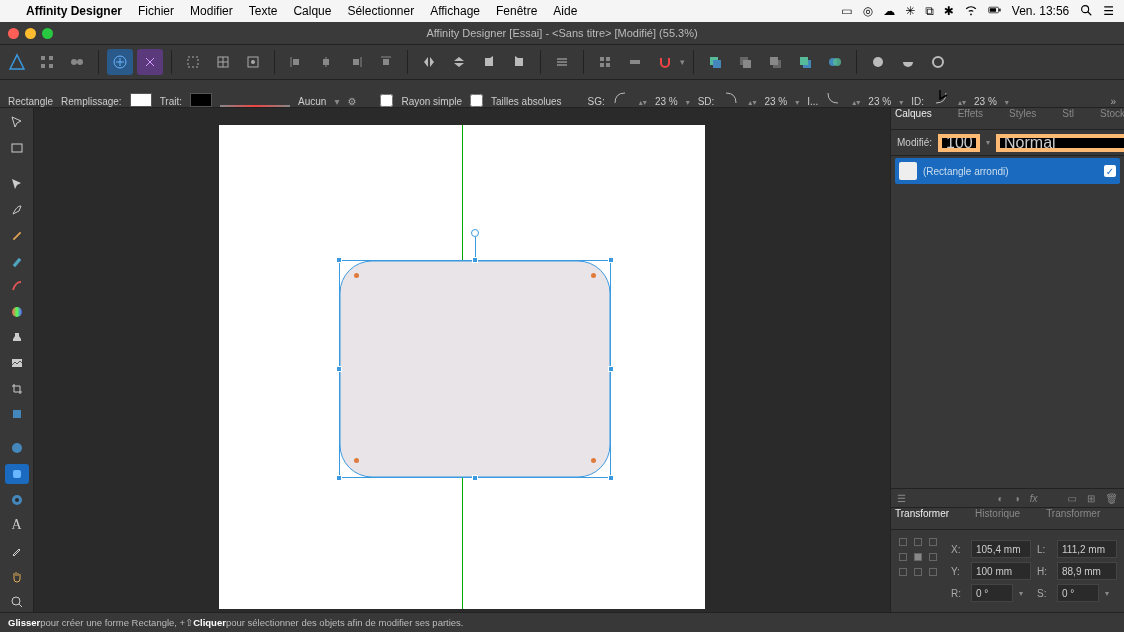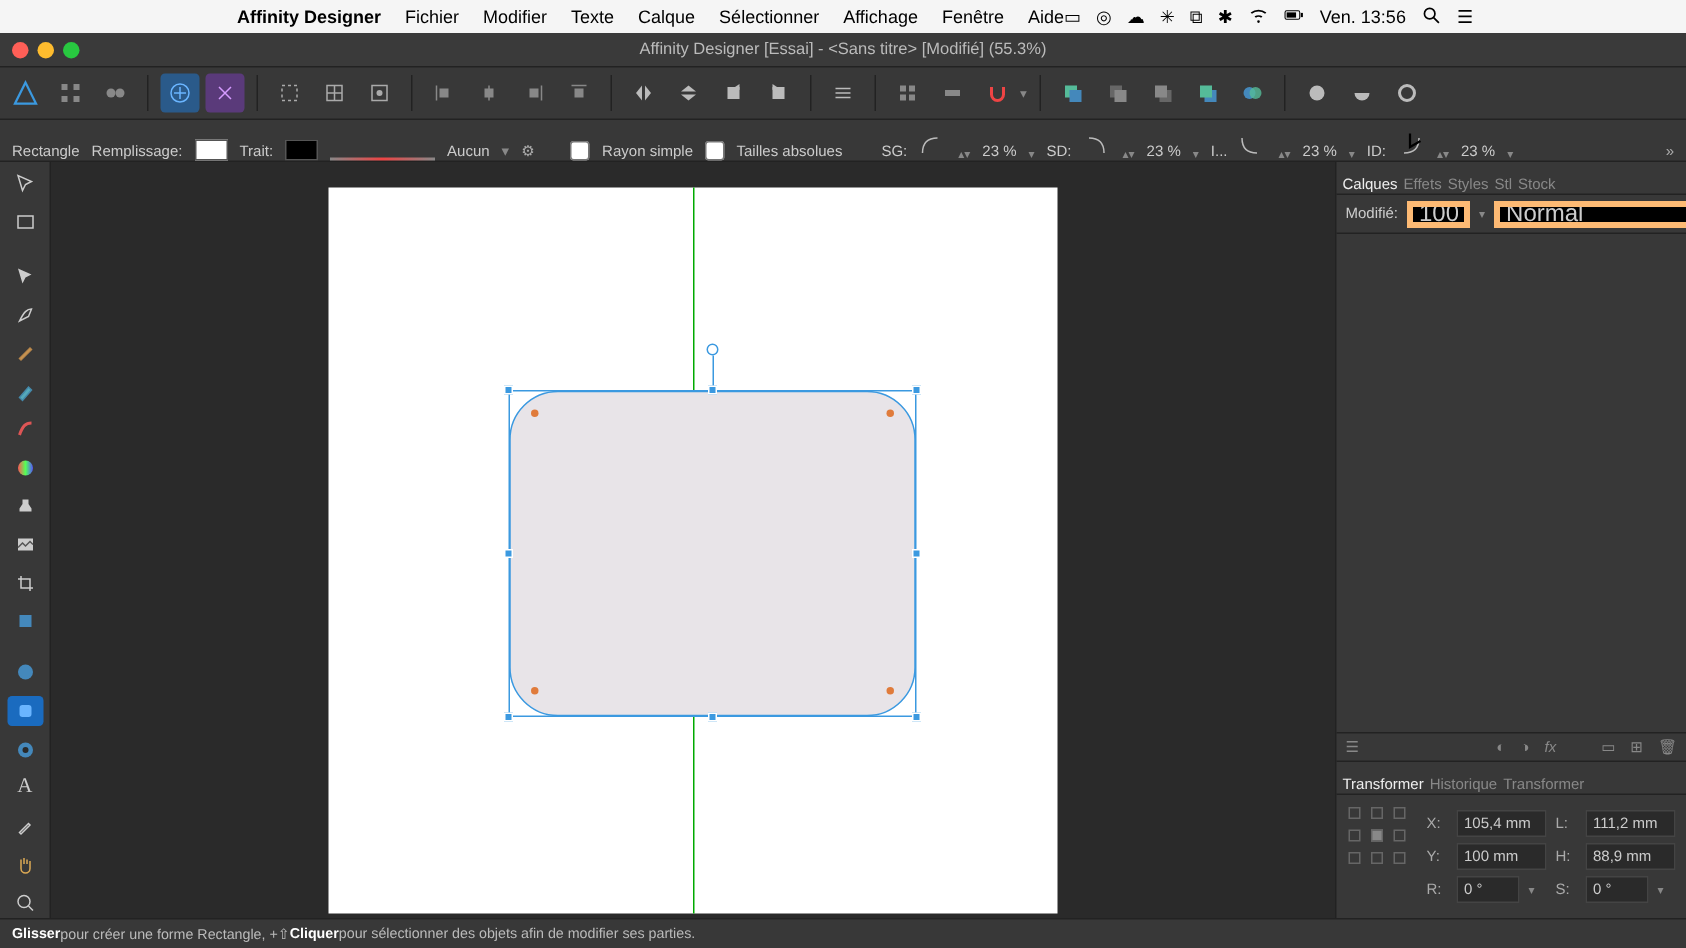--- a/index.html
+++ b/index.html
@@ -1,17 +1,17 @@
 <!DOCTYPE html>
 <html><head>
 <meta charset="utf-8">
 <style>
 *{margin:0;padding:0;box-sizing:border-box;font-family:-apple-system,BlinkMacSystemFont,"Segoe UI",Helvetica,Arial,sans-serif;user-select:none}
 body{width:1124px;height:632px;background:#2a2a2a;overflow:hidden;color:#ccc;position:relative}
-.menubar{height:22px;background:#f5f5f5;display:flex;align-items:center;padding:0 10px;font-size:12px;color:#000;justify-content:center}
+.menubar{height:22px;background:#f5f5f5;display:flex;align-items:center;padding:0 10px;font-size:12px;color:#000;justify-content:space-between}
 .menubar-left{display:flex;align-items:center;gap:16px}
 .menubar-left .app{font-weight:700}
 .menubar-right{display:flex;align-items:center;gap:10px;font-size:12px}
 .menubar-right svg{width:14px;height:14px}
 .titlebar{height:22px;background:#3a3a3a;display:flex;align-items:center;padding:0 8px;font-size:11px;color:#bbb;position:relative}
 .traffic{display:flex;gap:6px}
 .traffic div{width:11px;height:11px;border-radius:50%}
 .titlebar-title{position:absolute;left:50%;transform:translateX(-50%)}
 .toolbar1{height:36px;background:#383838;border-top:1px solid #222;border-bottom:1px solid #222;display:flex;align-items:center;padding:0 4px;gap:4px}
 .tb-sep{width:1px;height:24px;background:#222;margin:0 4px}
@@ -22,21 +22,21 @@
 .canvas{position:absolute;left:185px;top:17px;width:486px;height:484px;background:#fff}
 .guide{position:absolute;top:0;bottom:0;width:1px;background:#0a0}
 .selbox{position:absolute;border:1px solid #3b99e0}
 .handle{position:absolute;width:6px;height:6px;background:#3b99e0;border:1px solid #fff}
 .rothandle{position:absolute;width:8px;height:8px;border:1.5px solid #3b99e0;border-radius:50%;background:#fff}
 .cornerdot{position:absolute;width:5px;height:5px;background:#e07b3b;border-radius:50%}
 .toolbox{position:absolute;top:108px;left:0;width:34px;bottom:20px;background:#383838;border-right:1px solid #222;display:flex;flex-direction:column;align-items:center;padding-top:4px;gap:5px}
 .tool{width:24px;height:22px;display:flex;align-items:center;justify-content:center;border-radius:3px}
 .tool.sel{background:#1a6bbf}
 .rpanel{position:absolute;top:108px;right:0;width:234px;bottom:20px;background:#383838;border-left:1px solid #222;display:flex;flex-direction:column;font-size:10px}
-.tabrow{display:flex;height:22px;border-bottom:1px solid #222;align-items:flex-end;padding:0 4px;gap:4px;color:#888}
+.tabrow{display:flex;height:22px;border-bottom:1px solid #222;align-items:flex-start;padding:0 4px;gap:26px;color:#888}
 .tabrow span.active{color:#eee;font-weight:500}
 .oprow{height:26px;display:flex;align-items:center;padding:0 6px;gap:6px;border-bottom:1px solid #222}
 .oprow input,.oprow select{background:#000000;border:4px solid #fdba74;color:#ccc;font-size:16px;height:18px;padding:0 4px}
 .layer{height:26px;background:#1a6bbf;margin:2px 4px;display:flex;align-items:center;padding:0 4px;gap:6px;border-radius:2px}
 .layer-thumb{width:18px;height:18px;background:#eee;border-radius:2px}
 .layer-chk{width:12px;height:12px;background:#fff;color:#1a6bbf;font-size:10px;display:flex;align-items:center;justify-content:center;margin-left:auto;border-radius:2px}
 .midtabs{height:20px;border-top:1px solid #222;border-bottom:1px solid #222;display:flex;align-items:center;justify-content:flex-end;gap:10px;padding:0 6px;color:#888}
 .statusbar{position:absolute;bottom:0;left:0;right:0;height:20px;background:#383838;border-top:1px solid #222;font-size:9.5px;color:#bbb;display:flex;align-items:center;padding:0 8px;white-space:nowrap;overflow:hidden}
 .statusbar b{color:#fff;font-weight:700}
 .anchor{display:grid;grid-template-columns:repeat(3,10px);grid-template-rows:repeat(3,10px);gap:5px}
@@ -466,20 +466,25 @@
     <span>Stl</span>
     <span>Stock</span>
   </div>
   <div class="oprow">
     <span>Modifié:</span>
     <input style="width: 42px;" value="100 %">
     <span style="color:#888;font-size:8px">▾</span>
     <input style="flex: 1 1 0%;" value="Normal">
 
   </div>
+  <div class="layer">
+    <div class="layer-thumb"></div>
+    <span style="color:#cde">(Rectangle arrondi)</span>
+    <div class="layer-chk">✓</div>
+  </div>
   <div style="flex:1"></div>
   <div class="midtabs">
     <span style="margin-right:auto">☰</span>
     <span>◐</span>
     <span>◑</span>
     <span style="font-style:italic">fx</span>
     <span style="width:10px"></span>
     <span>▭</span>
     <span>⊞</span>
     <span>🗑</span>

